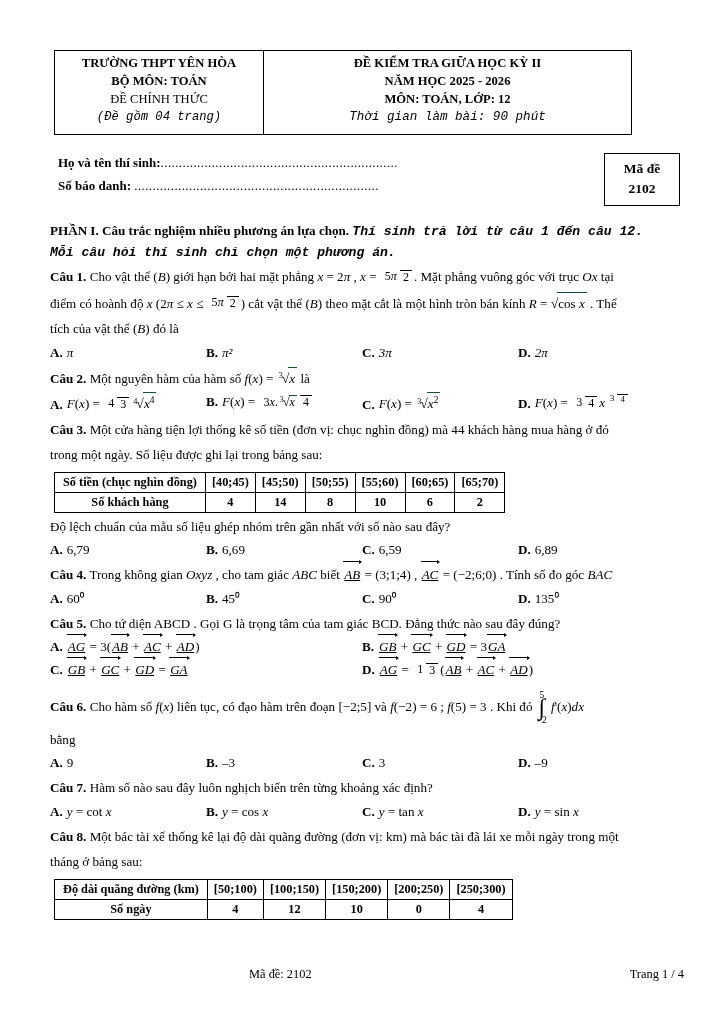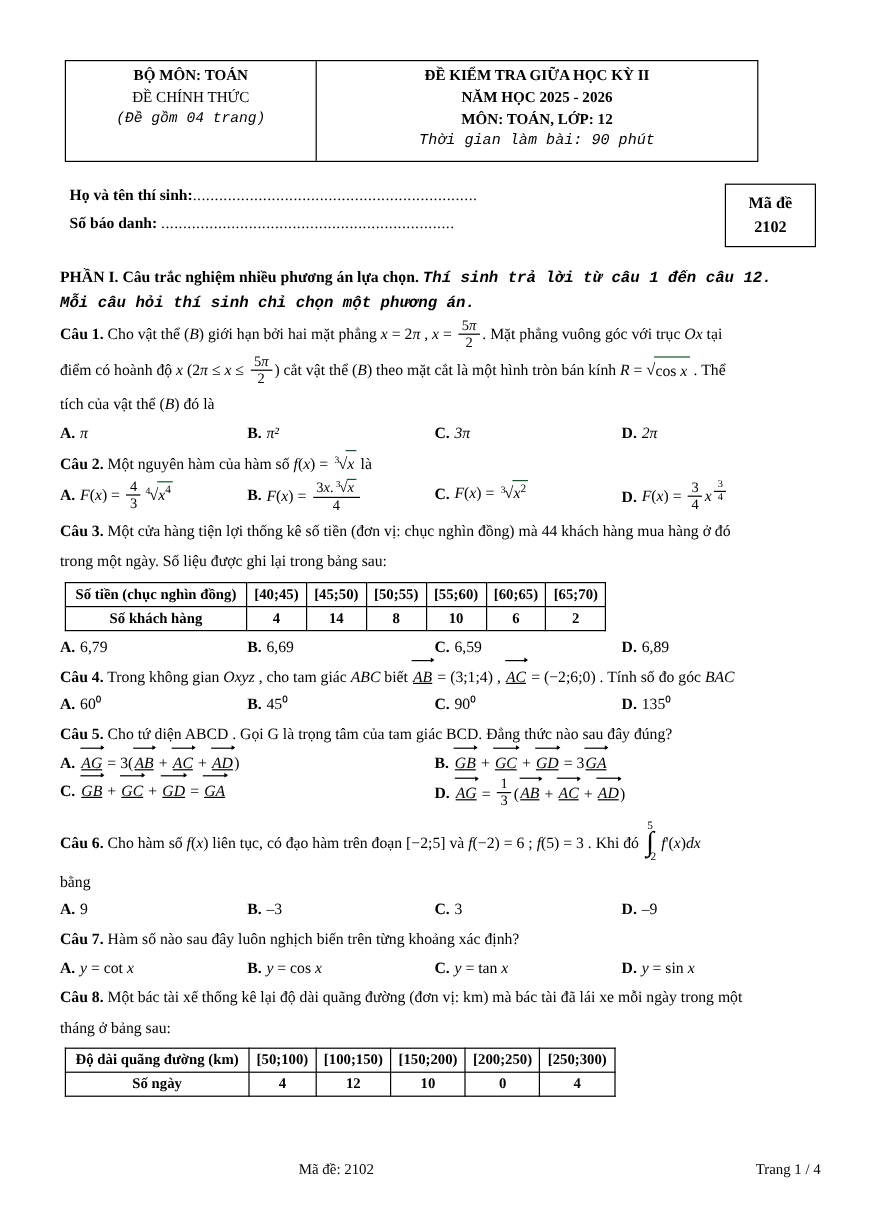--- a/index.html
+++ b/index.html
@@ -100,21 +100,21 @@
   }
   .ans .k { font-weight: bold; }
   .c4 > .ans { width: 25%; }
   .c2 > .ans { width: 50%; }
 
   
   .m { font-style: italic; font-family: "Liberation Serif", serif; }
   .mr { font-style: normal; }
   .frac {
     display: inline-flex;
-    flex-direction: column;
+    flex-direction: row;
     vertical-align: middle;
     text-align: center;
     font-size: 0.92em;
     line-height: 1.08;
     margin: 0 2px;
     position: relative;
     top: -0.1em;
   }
   .frac .num { padding: 0 3px; }
   .frac .den { padding: 0 3px; border-top: 1px solid #000; }
@@ -212,20 +212,21 @@
   }
 </style>
 </head>
 <body>
 
 <div class="page">
   <div class="inner">
 
     <div class="hdr">
       <div class="hdr-cell hdr-left">
+        <div class="b">TRƯỜNG THPT YÊN HÒA</div>
         <div class="b">BỘ MÔN: TOÁN</div>
         <div>ĐỀ CHÍNH THỨC</div>
         <div class="i sm">(Đề gồm 04 trang)</div>
       </div>
       <div class="hdr-cell hdr-right">
         <div class="b">ĐỀ KIỂM TRA GIỮA HỌC KỲ II</div>
         <div class="b">NĂM HỌC 2025 - 2026</div>
         <div class="b">MÔN: TOÁN, LỚP: 12</div>
         <div class="i">Thời gian làm bài: 90 phút</div>
       </div>
@@ -351,20 +352,21 @@
         <td class="rowhdr">Số khách hàng</td>
         <td>4</td>
         <td>14</td>
         <td>8</td>
         <td>10</td>
         <td>6</td>
         <td>2</td>
       </tr>
     </tbody>
       </table>
+    <div class="q">Độ lệch chuẩn của mẫu số liệu ghép nhóm trên gần nhất với số nào sau đây?</div>
     <div class="ans-row c4">
       <div class="ans">
           <span class="k">A.</span>
           <span>6,79</span>
         </div>
       <div class="ans">
           <span class="k">B.</span>
           <span>6,69</span>
         </div>
       <div class="ans">

